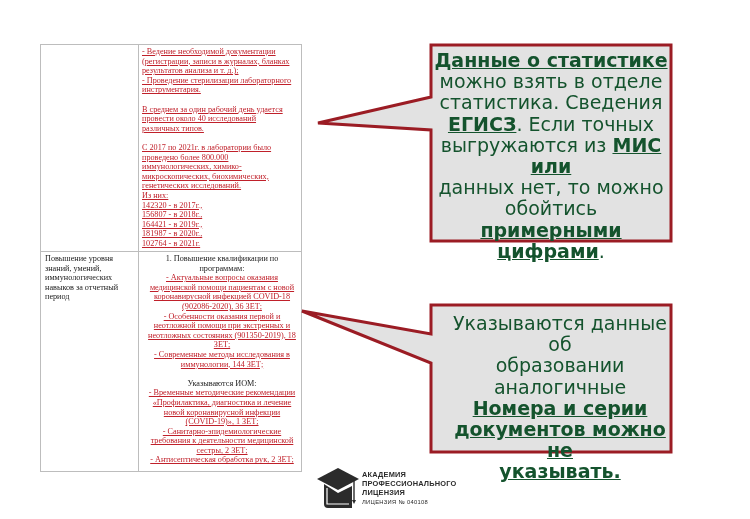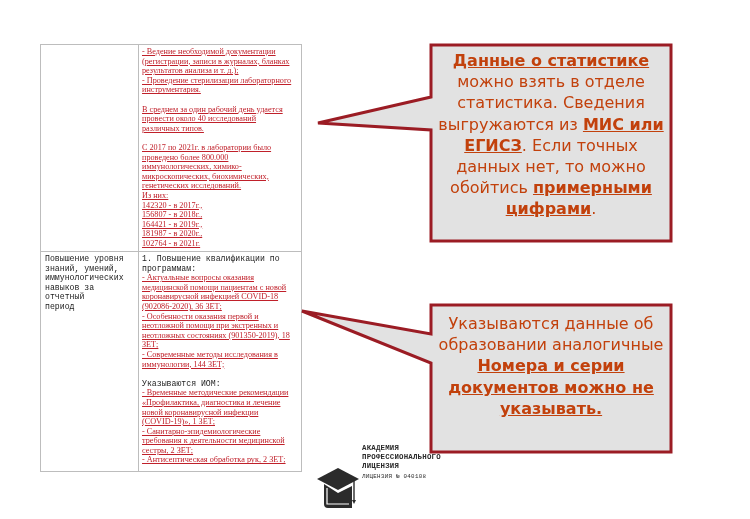--- a/index.html
+++ b/index.html
@@ -2,27 +2,27 @@
 <html><head>
 <meta charset="utf-8">
 <style>
   html, body { margin:0; padding:0; }
   body { width:750px; height:519px; background:#ffffff; position:relative; overflow:hidden; font-family:"Liberation Serif", serif; }
   .tbl { position:absolute; left:40px; top:44px; width:262px; height:428px; border:1px solid #bdbdbd; box-sizing:border-box; }
   .vline { position:absolute; left:97px; top:0; bottom:0; width:1px; background:#bdbdbd; }
   .hline { position:absolute; left:0; right:0; top:206px; height:1px; background:#bdbdbd; }
   .cell { position:absolute; font-size:8.2px; line-height:9.6px; }
   .red { color:#c0202a; text-decoration:underline; text-decoration-thickness:0.5px; }
-  .black { color:#222;font-family:Liberation Mono, monospace; }
+  .black { color:#222; }
   .gap { height:9.6px; }
   .callout-svg { position:absolute; left:0; top:0; }
-  .callout-text { position:absolute; font-family:"DejaVu Sans", sans-serif; color:#c2410c; text-align:center; font-size:16px; line-height:21.2px; }
+  .callout-text { position:absolute; font-family:"DejaVu Sans", sans-serif; color:#14532d; text-align:center; font-size:19px; line-height:21.2px; }
   .callout-text b { text-decoration:underline; font-weight:bold; }
   .logo { position:absolute; left:316px; top:466px; }
-  .logo-text { position:absolute; left:362px; top:444px; font-family:Liberation Mono, monospace; color:#2b2b2b; font-weight:bold; font-size:7.4px; line-height:9.2px; letter-spacing:0.2px; }
+  .logo-text { position:absolute; left:362px; top:470px; font-family:Liberation Sans, sans-serif; color:#2b2b2b; font-weight:bold; font-size:7.4px; line-height:9.2px; letter-spacing:0.2px; }
   .logo-lic { font-weight:normal; font-size:5.8px; letter-spacing:0.3px; }
 </style>
 </head>
 <body>
 
 <div class="tbl">
   <div class="vline"></div>
   <div class="hline"></div>
   <div class="cell" id="r1left" style="left:4px; top:2px; width:90px;"></div>
   <div class="cell" id="r1right" style="left:101px; top:2px; width:160px;">
@@ -48,21 +48,21 @@
       <div class="red">181987 - в 2020г.,</div>
       <div class="red">102764 - в 2021г.</div>
     </div>
   <div class="cell black" id="r2left" style="left:4px; top:209px; width:92px;">
       <div>Повышение уровня</div>
       <div>знаний, умений,</div>
       <div>иммунологических</div>
       <div>навыков за отчетный</div>
       <div>период</div>
     </div>
-  <div class="cell" id="r2right" style="left:101px; top:209px; width:160px;">
+  <div class="cell" id="r2right" style="left:101px; top:209px; width:160px;text-align:center;">
       <div class="black">1. Повышение квалификации по</div>
       <div class="black">программам:</div>
       <div class="red">- Актуальные вопросы оказания</div>
       <div class="red">медицинской помощи пациентам с новой</div>
       <div class="red">коронавирусной инфекцией COVID-18</div>
       <div class="red">(902086-2020), 36 ЗЕТ;</div>
       <div class="red">- Особенности оказания первой и</div>
       <div class="red">неотложной помощи при экстренных и</div>
       <div class="red">неотложных состояниях (901350-2019), 18</div>
       <div class="red">ЗЕТ;</div>
@@ -83,27 +83,27 @@
 
 <svg class="callout-svg" width="750" height="519">
   <path d="M431,45 L671,45 L671,241 L431,241 L431,130 L318,123 L431,97 Z" fill="#e2e2e2" stroke="#9b1c24" stroke-width="3" stroke-linejoin="miter"></path>
   <path d="M431,305 L671,305 L671,452 L431,452 L431,363 L302,311 L431,334 Z" fill="#e2e2e2" stroke="#9b1c24" stroke-width="3" stroke-linejoin="miter"></path>
 </svg>
 
 <div class="callout-text" id="c1" style="left:433px; top:50px; width:236px;">
     <div><b>Данные о статистике</b></div>
     <div><span>можно взять в отделе</span></div>
     <div><span>статистика. Сведения</span></div>
+    <div><b>ЕГИСЗ</b><span>. Если точных</span></div>
     <div><span>выгружаются из </span><b>МИС или</b></div>
-    <div><b>ЕГИСЗ</b><span>. Если точных</span></div>
     <div><span>данных нет, то можно</span></div>
     <div><span>обойтись </span><b>примерными</b></div>
     <div><b>цифрами</b><span>.</span></div>
   </div>
-<div class="callout-text" id="c2" style="left:433px; top:313px; width:236px;">
+<div class="callout-text" id="c2" style="left:442px; top:313px; width:236px;">
     <div><span>Указываются данные об</span></div>
     <div><span>образовании аналогичные</span></div>
     <div><b>Номера и серии</b></div>
     <div><b>документов можно не</b></div>
     <div><b>указывать.</b></div>
   </div>
 
 <svg class="logo" width="44" height="44" viewBox="0 0 44 44">
   <polygon points="22,2 43,13 22,24 1,13" fill="#2b2b2b"></polygon>
   <path d="M8,18 L8,38 Q8,42 12,42 L36,42 L36,20 L22,27 Z" fill="#2b2b2b"></path>

